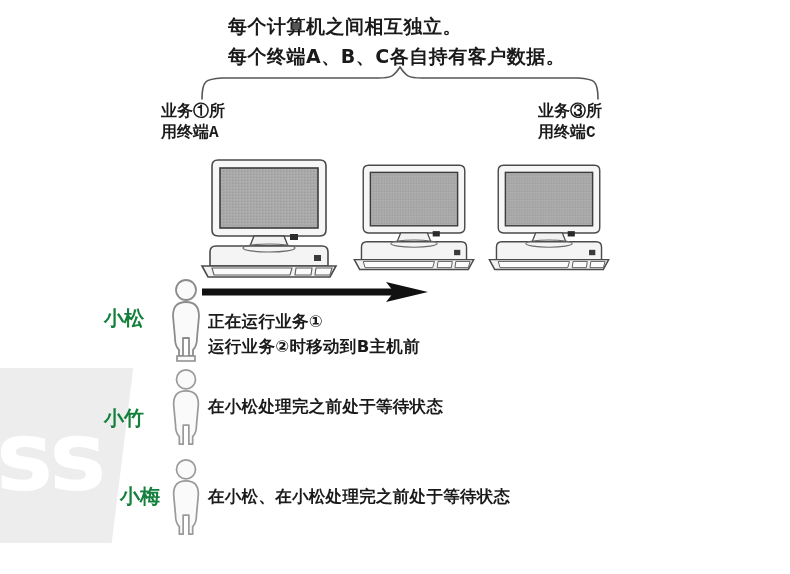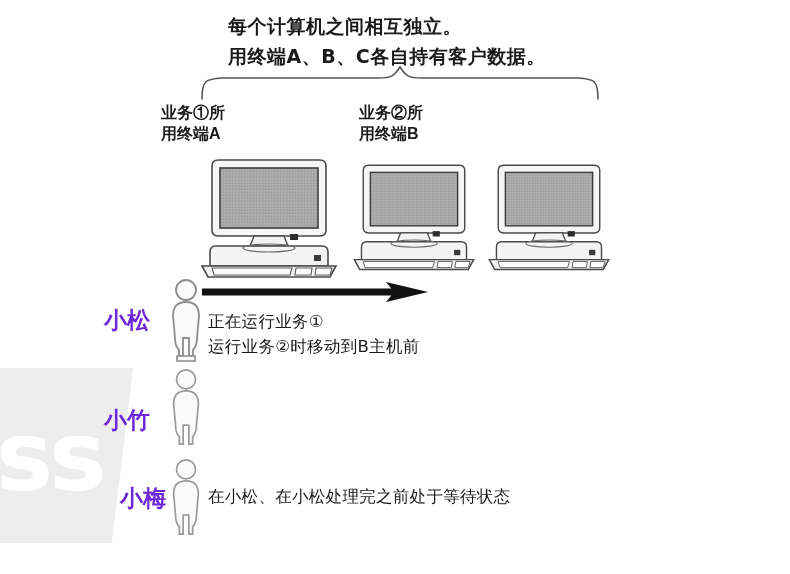--- a/index.html
+++ b/index.html
@@ -54,21 +54,21 @@
     position: absolute;
     z-index: 5;
   }
 
   #title-line1 { left: 228px; top: 14px;  font-size: 19px; letter-spacing: 0.5px; }
   #title-line2 { left: 228px; top: 44px;  font-size: 19px; letter-spacing: 0.5px; }
 
   .term-label {
     position: absolute;
     z-index: 5;
-    font-family: Liberation Sans, sans-serif;
+    font-family: Liberation Mono, monospace;
     font-weight: bold;
     font-size: 16px;
     color: #1a1a1a;
     line-height: 21px;
     white-space: pre-line;
   }
   #term-label-a { left: 161px; top: 102px; }
   #term-label-b { left: 359px; top: 102px; }
   #term-label-c { left: 538px; top: 102px; }
 
@@ -94,29 +94,29 @@
     z-index: 5;
   }
 
   
   .person-figure { position: absolute; z-index: 5; }
   .person-name {
     position: absolute;
     z-index: 6;
     font-family: Liberation Sans, sans-serif;
     font-weight: bold;
-    font-size: 23px;
-    color: #6d28d9;
+    font-size: 20px;
+    color: #15803d;
     white-space: nowrap;
   }
   .person-desc {
     position: absolute;
     z-index: 6;
     font-family: "DejaVu Sans", "Liberation Sans", sans-serif;
-    font-weight: normal;
+    font-weight: bold;
     font-size: 16.5px;
     color: #1a1a1a;
     line-height: 25px;
     white-space: pre-line;
     letter-spacing: 0.3px;
   }
 
   #person-name-1 { left: 104px; top: 305px; }
   #person-fig-1  { left: 166px; top: 278px; }
   #person-desc-1 { left: 208px; top: 309px; }
@@ -144,30 +144,30 @@
 </style>
 </head>
 <body>
 
 <div id="page">
 
   <div class="watermark-blob"></div>
   <div class="watermark-glyph">ss</div>
 
   <div class="cn" id="title-line1">每个计算机之间相互独立。</div>
-  <div class="cn" id="title-line2">用终端A、B、C各自持有客户数据。</div>
+  <div class="cn" id="title-line2">每个终端A、B、C各自持有客户数据。</div>
 
   <svg id="brace-svg" width="400" height="34" viewBox="0 0 400 34">
     <path d="M2,33 C2,14 6,13 22,12 L178,12 C192,12 194,10 200,1 C206,10 208,12 222,12 L378,12 C394,13 398,14 398,33" fill="none" stroke="#555555" stroke-width="1.6" stroke-linecap="round"></path>
   </svg>
 
   <div class="term-label" id="term-label-a">业务①所
 用终端A</div>
-  <div class="term-label" id="term-label-b">业务②所
-用终端B</div>
+  <div class="term-label" id="term-label-c">业务③所
+用终端C</div>
 
   <svg class="computer" style="left:196px; top:156px;" width="146" height="122" viewBox="0 0 146 122">
     <defs>
       <pattern id="screenTex" width="3" height="3" patternUnits="userSpaceOnUse">
         <rect width="3" height="3" fill="#a9a9a9"></rect>
         <rect width="1" height="1" x="0" y="0" fill="#9b9b9b"></rect>
         <rect width="1" height="1" x="2" y="1" fill="#b4b4b4"></rect>
       </pattern>
     </defs>
 
@@ -228,20 +228,21 @@
     <path d="M11,78 L29,78 L29,83 L11,83 Z" fill="#fafafa" stroke="#8c8c8c" stroke-width="1.6"></path>
   </svg>
   <div class="person-desc" id="person-desc-1">正在运行业务①
 运行业务②时移动到B主机前</div>
 
   <div class="person-name" id="person-name-2">小竹</div>
   <svg class="person-figure" id="person-fig-2" width="40" height="80" viewBox="0 0 40 84">
     <circle cx="20" cy="12" r="10" fill="#fafafa" stroke="#9a9a9a" stroke-width="1.8"></circle>
     <path d="M20,24 C10,24 7,30 7,38 L9,60 C9,66 11,70 13,72 L13,80 L17,80 L17,60 L23,60 L23,80 L27,80 L27,72 C29,70 31,66 31,60 L33,38 C33,30 30,24 20,24 Z" fill="#fafafa" stroke="#9a9a9a" stroke-width="1.8" stroke-linejoin="round"></path>
   </svg>
+  <div class="person-desc" id="person-desc-2">在小松处理完之前处于等待状态</div>
 
   <div class="person-name" id="person-name-3">小梅</div>
   <svg class="person-figure" id="person-fig-3" width="40" height="80" viewBox="0 0 40 84">
     <circle cx="20" cy="12" r="10" fill="#fafafa" stroke="#9a9a9a" stroke-width="1.8"></circle>
     <path d="M20,24 C10,24 7,30 7,38 L9,60 C9,66 11,70 13,72 L13,80 L17,80 L17,60 L23,60 L23,80 L27,80 L27,72 C29,70 31,66 31,60 L33,38 C33,30 30,24 20,24 Z" fill="#fafafa" stroke="#9a9a9a" stroke-width="1.8" stroke-linejoin="round"></path>
   </svg>
   <div class="person-desc" id="person-desc-3">在小松、在小松处理完之前处于等待状态</div>
 
 
 </div>

